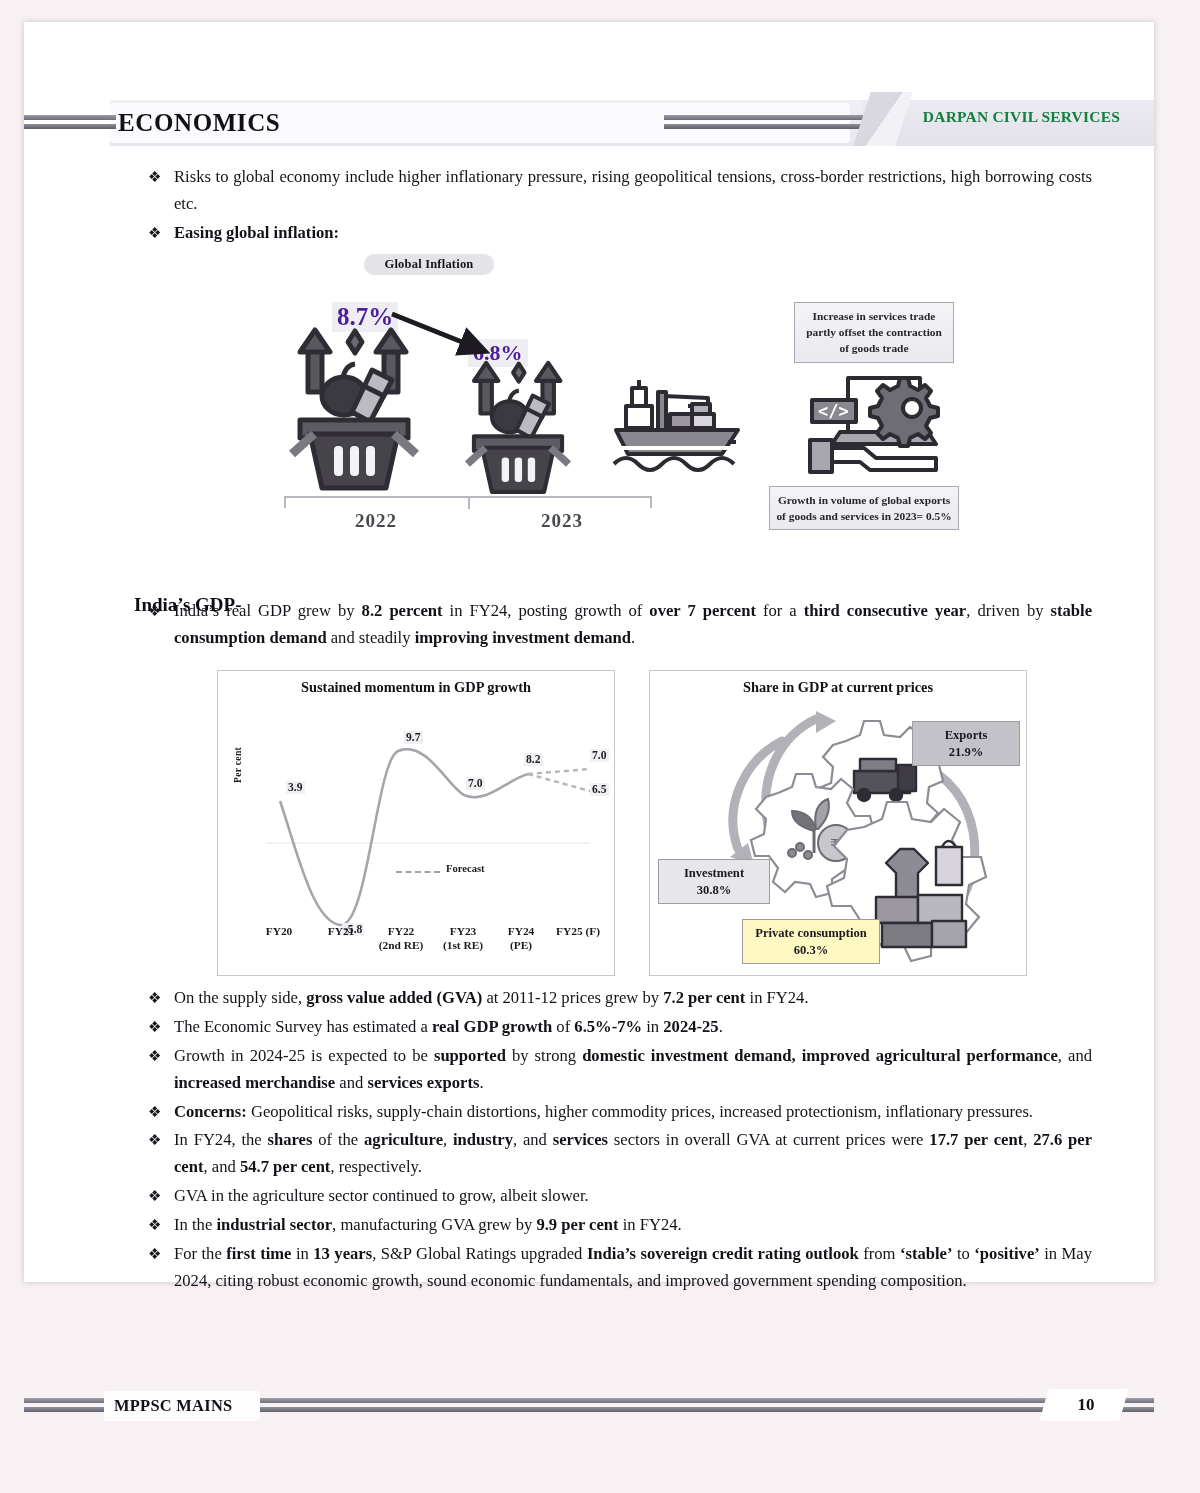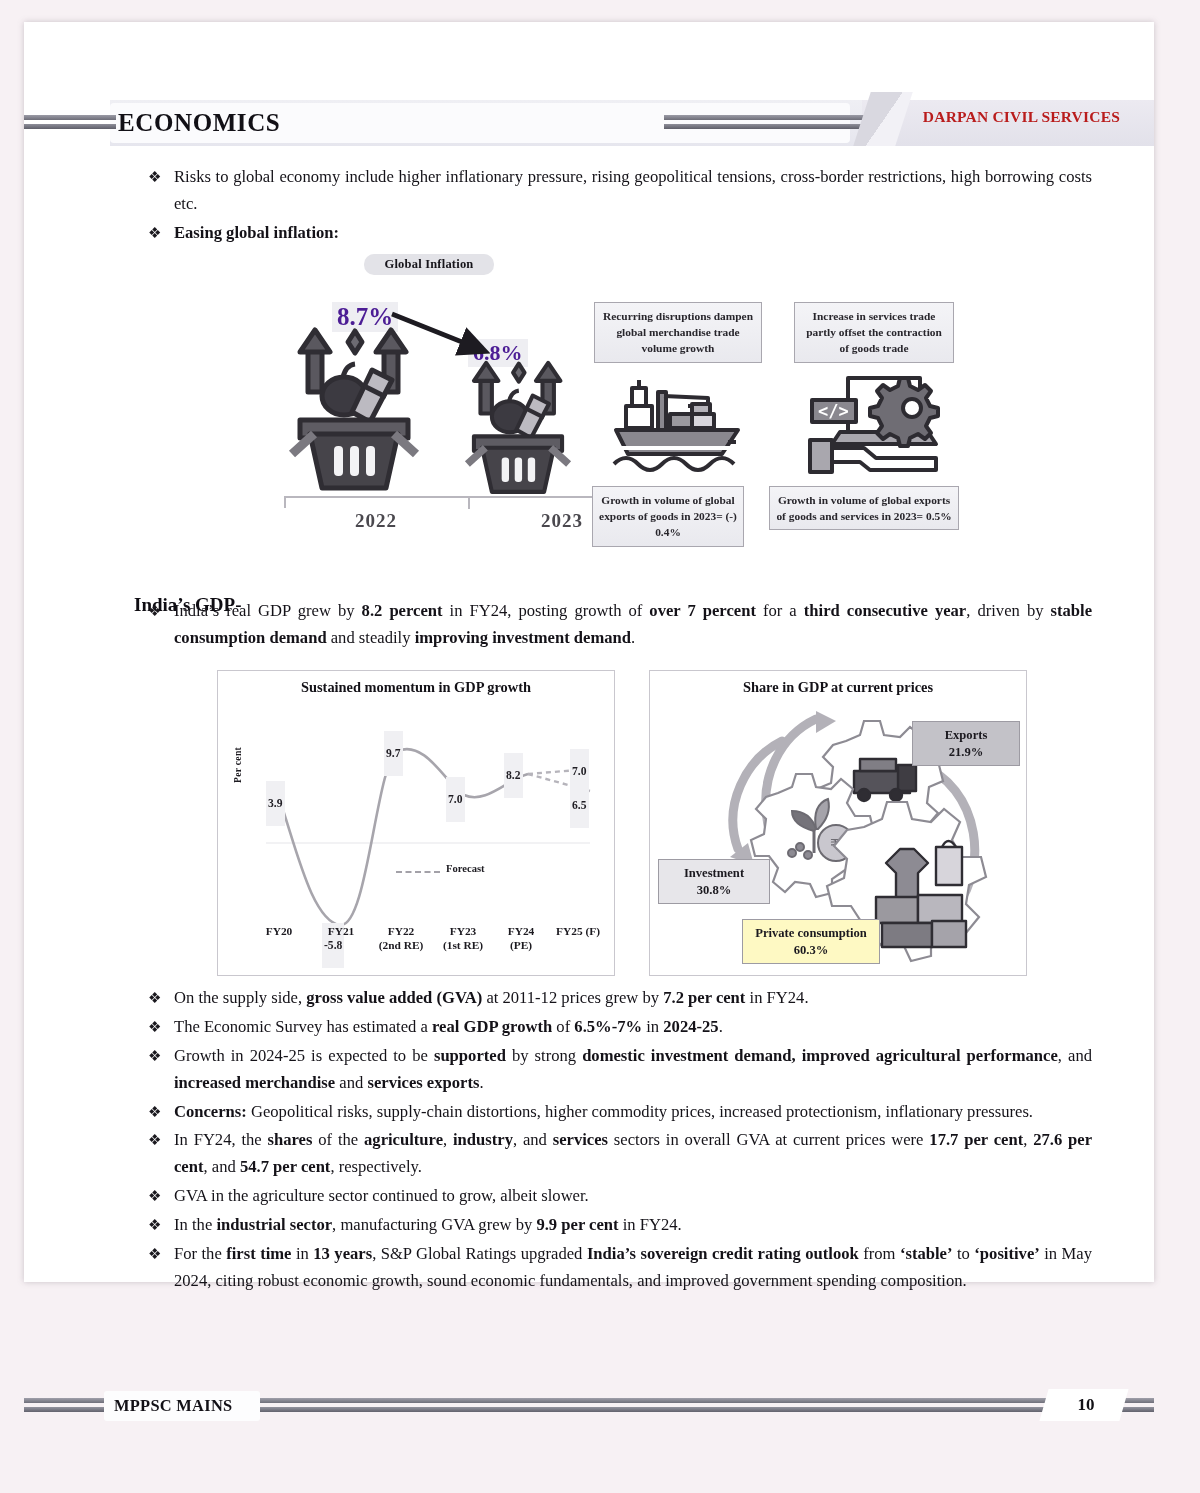--- a/index.html
+++ b/index.html
@@ -34,21 +34,21 @@
     background:#fbfbfd; border-radius:4px;
   }
   .hdr-title{
     position:absolute; left:94px; top:5px; height:36px; line-height:36px;
     font-family:"Liberation Serif", serif;
     font-weight:bold; font-size:25px; letter-spacing:.6px; color:#121016;
   }
   .hdr-right{
     position:absolute; right:34px; top:8px;
     font-family:"Liberation Serif", serif;
-    font-weight:bold; font-size:15.5px; letter-spacing:.2px; color:#b91c1c;
+    font-weight:bold; font-size:15.5px; letter-spacing:.2px; color:#15803d;
   }
   .bars-left{ position:absolute; left:0px; top:15px; width:92px; height:16px; }
   .bars-mid { position:absolute; left:640px; top:15px; width:208px; height:16px; }
   .bar-a{ position:absolute; left:0; top:0;  width:100%; height:5px;
           background:linear-gradient(#9b9ba6,#6e6e79); }
   .bar-b{ position:absolute; left:0; top:9px; width:100%; height:5px;
           background:linear-gradient(#8e8e99,#5f5f6a); }
   .hdr-notch{
     position:absolute; left:838px; top:-8px; width:42px; height:54px;
     background:linear-gradient(110deg,#d9d8e0 0 52%,#f2f1f6 52% 100%);
@@ -131,23 +131,23 @@
     font-family:"Liberation Serif", serif; font-weight:bold;
     font-size:14.4px; color:#131117;
   }
   .ylab{
     position:absolute; left:14px; top:112px;
     transform:rotate(-90deg); transform-origin:left top;
     font-family:"Liberation Serif", serif; font-weight:bold;
     font-size:9.6px; letter-spacing:.3px; color:#1d1b21;
   }
   .dlab{
-    position:absolute; background:#f0f0f3; padding:16px 2px;
-    font-family:"Liberation Serif", serif; font-weight:bold;
-    font-size:11.6px; color:#201e24;
+    position:absolute; background:#f0f0f3; padding:0 2px;
+    font-family:"Liberation Serif", serif; font-weight:bold;
+    font-size:11.6px; color:#201e24;margin-left:20px;
   }
   .xt{
     position:absolute; text-align:center;
     font-family:"Liberation Serif", serif; font-weight:bold;
     font-size:11.4px; color:#1c1a20; line-height:1.22;
   }
   .fc-legend{
     position:absolute; left:228px; top:192px;
     font-family:"Liberation Serif", serif; font-weight:bold;
     font-size:10.6px; color:#1d1b21;
@@ -299,21 +299,20 @@
         <rect x="80" y="122" width="9" height="30" rx="4"></rect>
       </g>
     </svg>
 
     <div class="axisline">
       <div class="axistick"></div>
     </div>
     <div class="yr-lab" style="left:20px; top:256px; width:184px;">2022</div>
     <div class="yr-lab" style="left:206px; top:256px; width:184px;">2023</div>
 
-    <div class="ibox" id="ibox-top-1">Recurring disruptions dampen global merchandise trade volume growth</div>
     <div class="ibox" id="ibox-top-2">Increase in services trade partly offset the contraction of goods trade</div>
 
     <svg style="position:absolute;left:344px;top:118px;" width="146" height="108" viewBox="0 0 146 108">
       <g stroke="#2d2b31" stroke-width="4" fill="#ffffff" stroke-linejoin="round">
         <rect x="18" y="34" width="26" height="22"></rect>
         <rect x="24" y="16" width="14" height="18"></rect>
         <path d="M31 8 l0 8"></path>
         <rect x="50" y="20" width="8" height="40" fill="#8a888f"></rect>
         <path d="M56 24 l44 2 0 8 -20 0" fill="none"></path>
         <rect x="84" y="32" width="18" height="14" fill="#b4b2b9"></rect>
@@ -343,21 +342,20 @@
         <path d="M104 8 l8 0 2 8 8 4 7 -5 6 6 -5 7 4 8 8 2 0 8 -8 2 -4 8 5 7 -6 6 -7 -5 -8 4 -2 8 -8 0
                  -2 -8 -8 -4 -7 5 -6 -6 5 -7 -4 -8 -8 -2 0 -8 8 -2 4 -8 -5 -7 6 -6 7 5 8 -4 z"></path>
         <circle cx="116" cy="38" r="9" fill="#ffffff"></circle>
       </g>
       <g stroke="#2d2b31" stroke-width="4" fill="#ffffff" stroke-linejoin="round">
         <path d="M34 78 l34 0 12 10 60 0 0 12 -66 0 -10 -8 -30 0 z"></path>
         <rect x="14" y="70" width="22" height="32" fill="#a9a7ae"></rect>
       </g>
     </svg>
 
-    <div class="ibox" id="ibox-bot-1">Growth in volume of global exports of goods in 2023= (-) 0.4%</div>
     <div class="ibox" id="ibox-bot-2">Growth in volume of global exports of goods and services in 2023= 0.5%</div>
   </div>
 
   <div class="sec-head" style="left:110px; top:548px;">India’s GDP-</div>
 
   <div class="bullets body-text" style="left:108px; top:576px; width:960px;">
     <div class="bl">
       <span class="dia">❖</span>
       <span><span>India’s real GDP grew by </span><b>8.2 percent</b><span> in FY24, posting growth of </span><b>over 7 percent</b><span> for a </span><b>third consecutive year</b><span>, driven by </span><b>stable consumption demand</b><span> and steadily </span><b>improving investment demand</b><span>.</span></span>
     </div>

